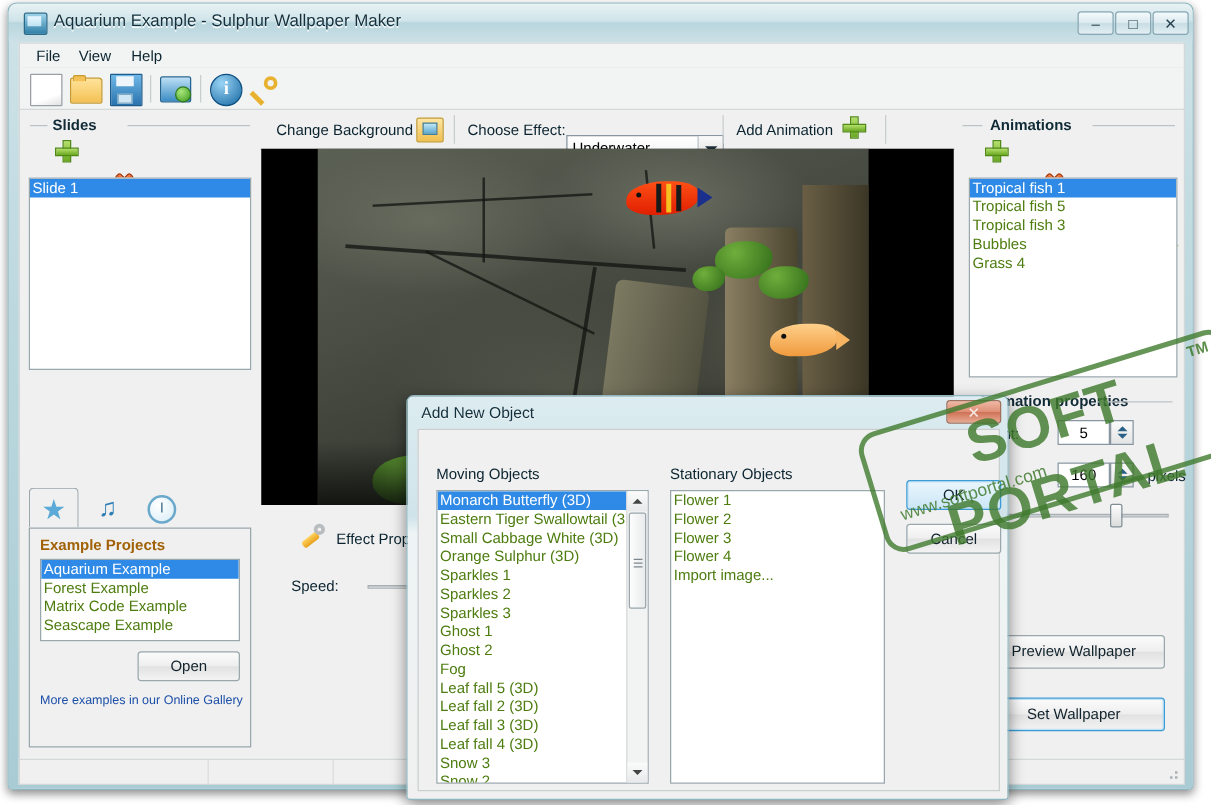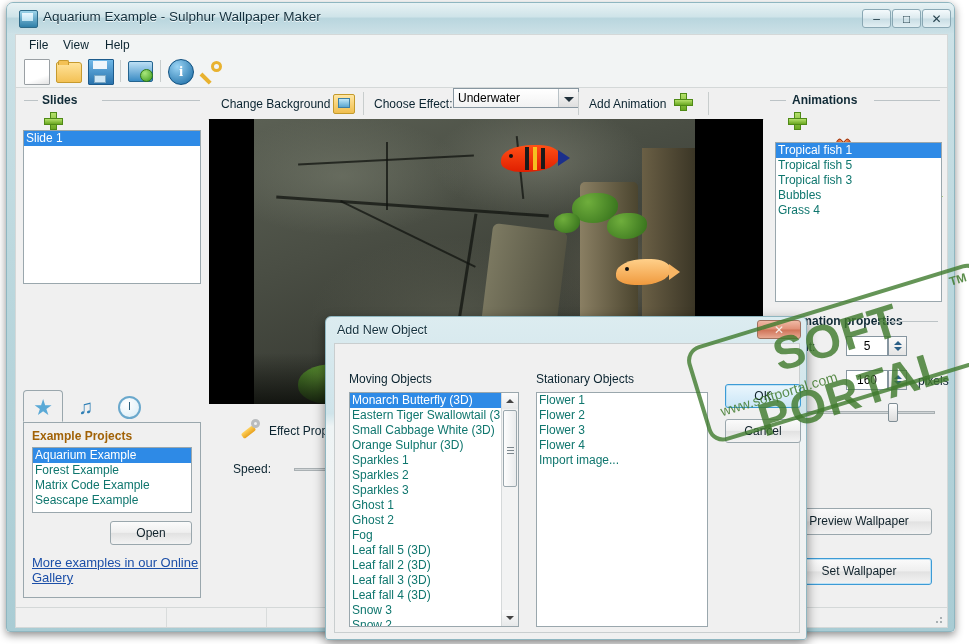--- a/index.html
+++ b/index.html
@@ -93,38 +93,38 @@
   .ic-xred:before,.ic-xred:after{content:"";position:absolute;left:3px;top:9px;width:17px;height:6px;background:linear-gradient(180deg,#ff8a4a,#d4440e);border:1px solid #a63406;box-sizing:border-box;border-radius:2px;}
   .ic-xred:before{transform:rotate(45deg);}
   .ic-xred:after{transform:rotate(-45deg);}
   
   .ic-arrup,.ic-arrdn{position:relative;}
   .ic-arrup:before{content:"";position:absolute;left:4px;top:1px;border-left:8px solid transparent;border-right:8px solid transparent;border-bottom:9px solid #7bb52c;}
   .ic-arrup:after{content:"";position:absolute;left:8px;top:10px;width:8px;height:10px;background:linear-gradient(180deg,#9fd150,#6da81f);}
   .ic-arrdn:before{content:"";position:absolute;left:4px;bottom:1px;border-left:8px solid transparent;border-right:8px solid transparent;border-top:9px solid #7bb52c;}
   .ic-arrdn:after{content:"";position:absolute;left:8px;top:3px;width:8px;height:10px;background:linear-gradient(180deg,#9fd150,#6da81f);}
   .listbox{position:absolute;background:#fff;border:1px solid #9aa7ad;box-sizing:border-box;overflow:hidden;}
-  .li{font-size:12px;color:#0f766e;padding:0 2px;height:15px;line-height:15px;white-space:nowrap;cursor:default;}
+  .li{font-size:12px;color:#4d7c0f;padding:0 2px;height:15px;line-height:15px;white-space:nowrap;cursor:default;}
   .li.sel{background:#2e8ae6;color:#fff;}
   
   .tabstrip{position:absolute;}
   .tab{position:absolute;width:40px;height:32px;box-sizing:border-box;cursor:default;}
   .tab.active{background:#f0f0f0;border:1px solid #9aa7ad;border-bottom:1px solid #f0f0f0;border-radius:4px 4px 0 0;}
   .ic-star{position:absolute;left:8px;top:6px;width:22px;height:21px;color:#5aa9d6;font-size:22px;line-height:21px;text-align:center;}
   .ic-music{position:absolute;left:8px;top:6px;width:22px;height:21px;color:#2f7fb5;font-size:20px;line-height:21px;text-align:center;}
   .ic-clock{position:absolute;left:7px;top:5px;width:23px;height:23px;border-radius:50%;border:2px solid #6aa8cc;background:radial-gradient(circle at 35% 30%,#ffffff,#d8ecf6);box-sizing:border-box;}
   .ic-clock:after{content:"";position:absolute;left:9px;top:4px;width:1px;height:8px;background:#2b5f7d;}
   .btn{
     position:absolute;box-sizing:border-box;
     border:1px solid #9aa7ad;border-radius:3px;
     background:linear-gradient(180deg,#fbfbfb 0%,#efefef 47%,#e2e2e2 52%,#f3f3f3 100%);
     font-size:12px;color:#10222b;text-align:center;cursor:default;
   }
   .btn.focus{border:1px solid #3c9bd6;box-shadow:0 0 0 1px #bfe2f5 inset;}
-  .link{position:absolute;font-size:13px;color:#1c4fa8;text-decoration:underline;cursor:default;}
+  .link{position:absolute;font-size:10px;color:#1c4fa8;cursor:default;}
   
   #center-col{position:absolute;left:201px;top:85px;width:556px;height:540px;background:#f0f0f0;box-sizing:border-box;}
   #center-toolbar{position:absolute;left:0;top:0;width:100%;height:31px;border-bottom:1px solid #d0d4d4;}
   .ctl-label{position:absolute;font-size:12px;color:#0b2430;}
   .ctl-sep{position:absolute;top:4px;width:1px;height:23px;background:#c8cdcd;}
   .ic-bgimg{position:absolute;width:20px;height:18px;background:linear-gradient(180deg,#ffe6a2,#f0bf4f);border:1px solid #c39a2c;border-radius:2px;}
   .ic-bgimg:after{content:"";position:absolute;left:4px;top:3px;width:12px;height:10px;background:linear-gradient(180deg,#bfe7f7,#5aa6cf);border:1px solid #3d7fa3;box-sizing:border-box;}
   .combo{position:absolute;height:20px;box-sizing:border-box;border:1px solid #8796a0;background:linear-gradient(180deg,#ffffff,#f2f2f2);font-size:12px;color:#000;}
   .combo .cv{position:absolute;left:4px;top:2px;}
   .combo .cb{position:absolute;right:0;top:0;width:19px;height:18px;background:linear-gradient(180deg,#fafafa,#dfdfdf);border-left:1px solid #b9c2c7;}
@@ -225,21 +225,21 @@
   <div id="left-col">
     <div class="grp-rule" style="left:8px;top:12px;width:14px"></div>
     <div class="grp-title" style="left:26px;top:5px">Slides</div>
     <div class="grp-rule" style="left:86px;top:12px;width:98px"></div>
 
     <div class="sq-btn ic-plus" style="left:26px;top:22px"></div>
     <div class="sq-btn ic-xred" style="left:72px;top:22px"></div>
     <div class="sq-btn ic-arrup" style="left:118px;top:22px"></div>
     <div class="sq-btn ic-arrdn" style="left:164px;top:22px"></div>
 
-    <div class="listbox" style="left:7px;top:42px;width:178px;height:154px">
+    <div class="listbox" style="left:7px;top:54px;width:178px;height:154px">
       <div class="li sel">Slide 1</div>
     </div>
 
     <div class="tabstrip" style="left:7px;top:302px;width:178px;height:33px">
       <div class="tab active" style="left:0;top:0">
         <div class="ic-star">★</div>
       </div>
       <div class="tab" style="left:44px;top:1px">
         <div class="ic-music">♫</div>
       </div>
@@ -260,21 +260,21 @@
       <div class="link" style="left:8px;top:132px">More examples in our Online Gallery</div>
     </div>
   </div>
 
   <div id="center-col">
     <div id="center-toolbar">
       <div class="ctl-label" style="left:13px;top:9px">Change Background</div>
       <div class="ic-bgimg" style="left:125px;top:6px"></div>
       <div class="ctl-sep" style="left:155px"></div>
       <div class="ctl-label" style="left:166px;top:9px">Choose Effect:</div>
-      <div class="combo" style="left:245px;top:0;width:126px">
+      <div class="combo" style="left:245px;top:20px;width:126px">
         <div class="cv">Underwater</div>
         <div class="cb"></div>
       </div>
       <div class="ctl-sep" style="left:370px"></div>
       <div class="ctl-label" style="left:381px;top:9px">Add Animation</div>
       <div class="sq-btn ic-plus" style="left:464px;top:3px"></div>
       <div class="ctl-sep" style="left:500px"></div>
     </div>
 
     <div id="preview">

